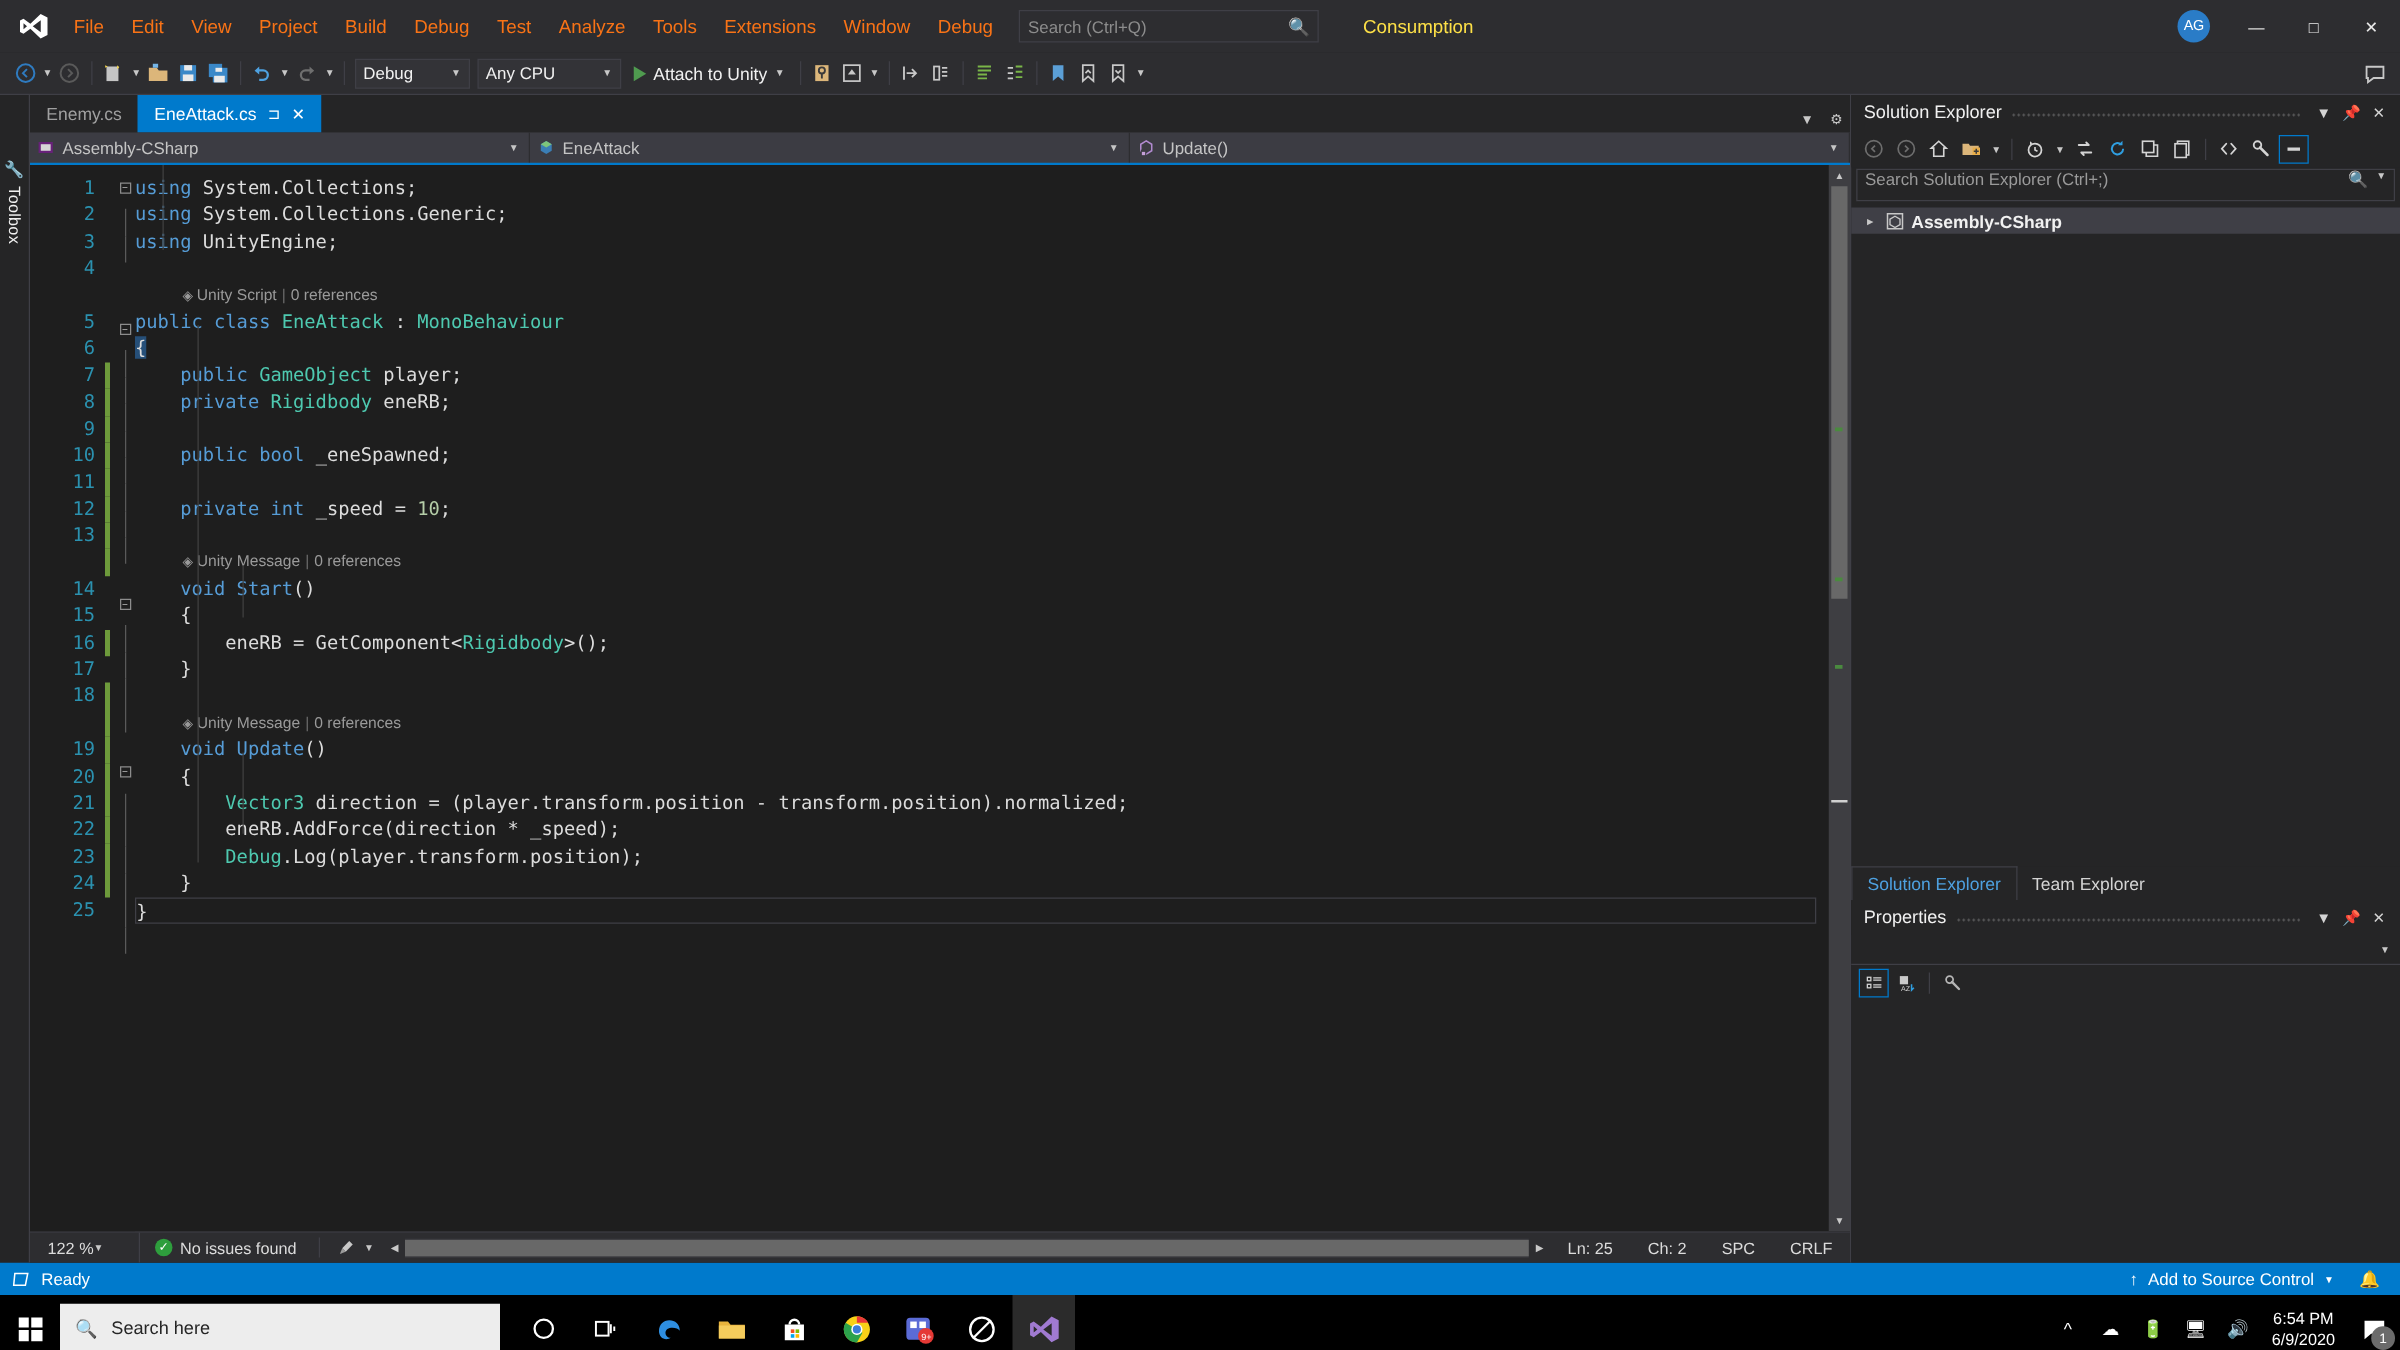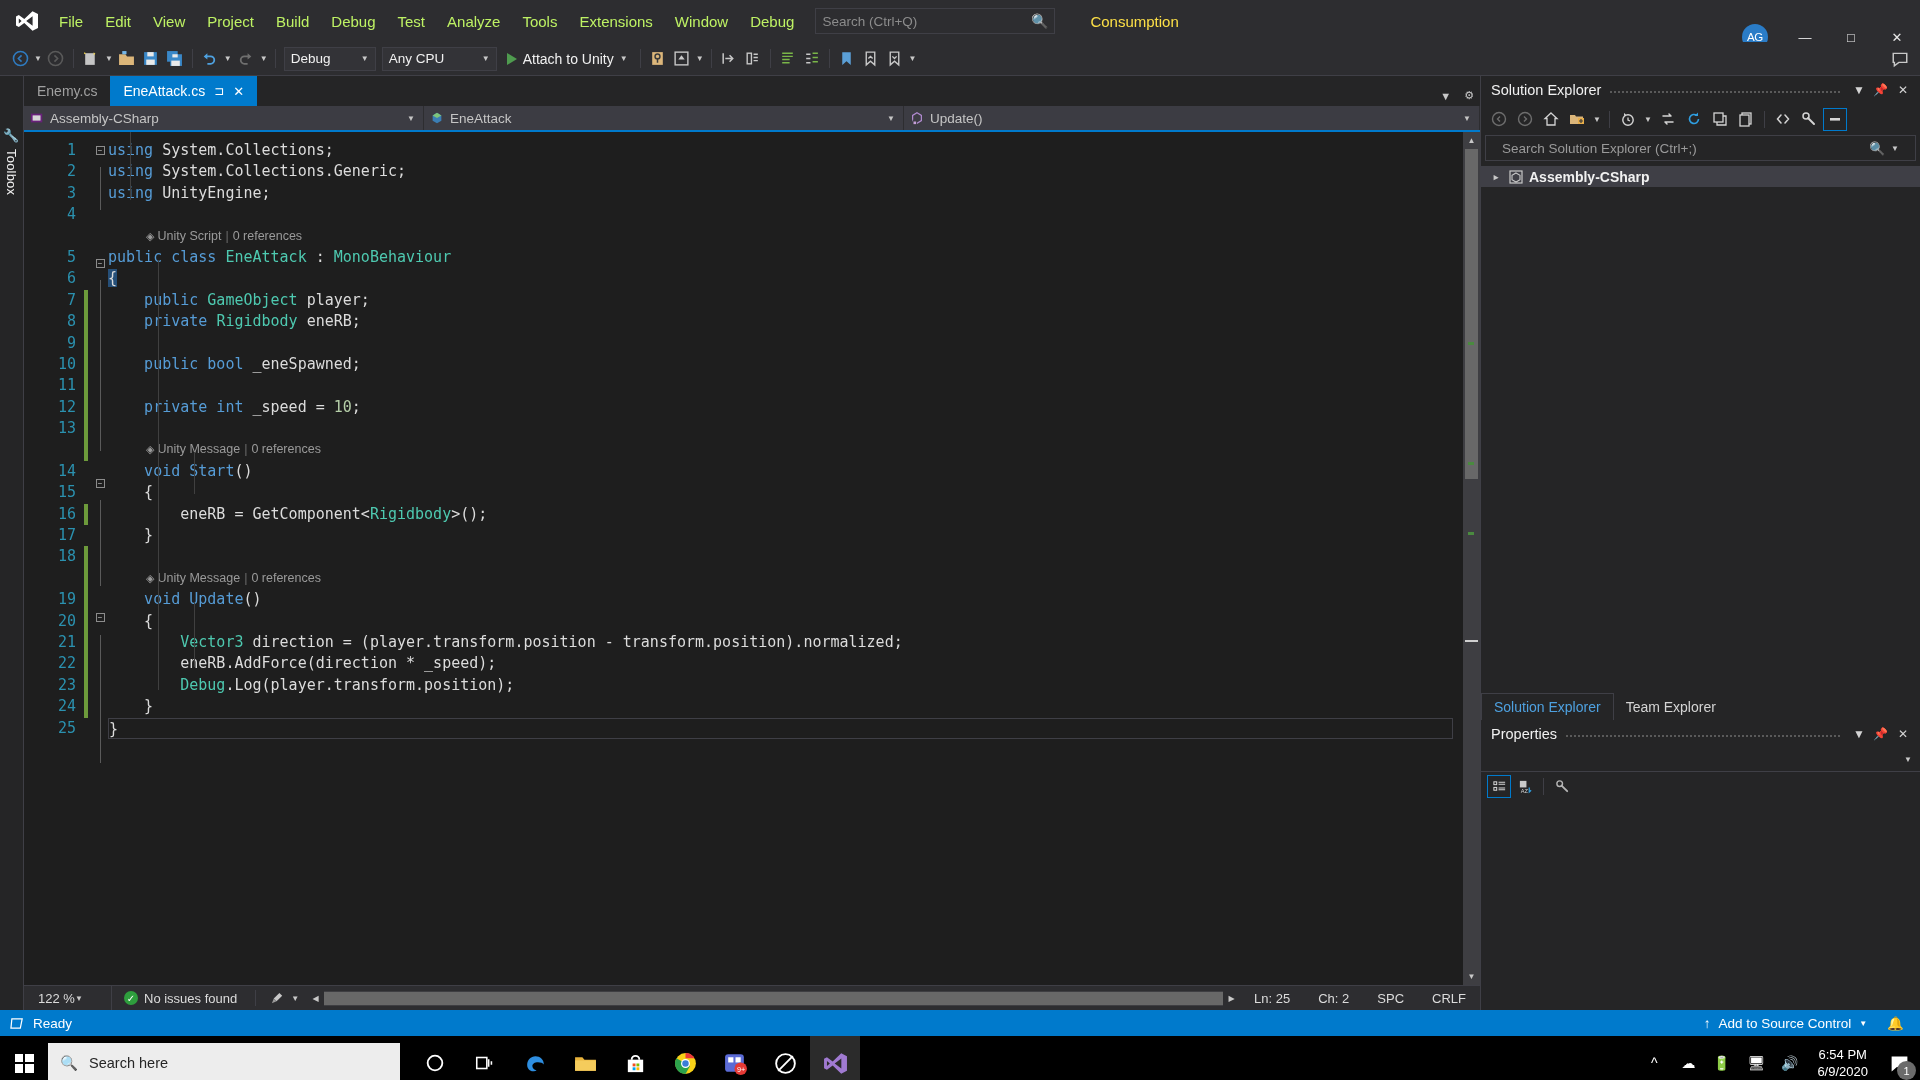--- a/index.html
+++ b/index.html
@@ -13,36 +13,36 @@
   #app { position: relative; width: 1920px; height: 1080px; background: #252526; }
 
   
   .menubar {
     height: 42px; background: #2d2d30; display: flex; align-items: center;
     padding-left: 6px; position: relative;
   }
   .vs-logo { width: 42px; height: 42px; display: flex; align-items: center; justify-content: center; }
   .vs-logo svg { width: 24px; height: 24px; }
   .menu-item {
-    color: #bef264; font-size: 15px; padding: 5px 11px; cursor: default;
+    color: #f97316; font-size: 15px; padding: 5px 11px; cursor: default;
     white-space: nowrap;
   }
   .search-box {
     margin-left: 10px; width: 240px; height: 26px; background: #2d2d30;
     border: 1px solid #3f3f46; display: flex; align-items: center;
     padding: 0 6px; color: #8c8c8c; font-size: 13.5px;
   }
   .search-box .sb-text { flex: 1; }
   .search-box .sb-icon { color: #cccccc; font-size: 14px; }
   .consumption-title {
     margin-left: 25px; color: #fde047; font-size: 15px; font-weight: 400;
     padding: 4px 10px;
   }
   .title-right {
-    position: absolute; right: 0; top: 16px; height: 42px;
+    position: absolute; right: 0; top: 0; height: 42px;
     display: flex; align-items: center; text-align: right;
   }
   .avatar {
     width: 26px; height: 26px; border-radius: 50%; background: #2a7cc7;
     color: #ffffff; font-size: 11.5px; display: flex; align-items: center;
     justify-content: center; margin-right: 14px; letter-spacing: -0.3px;
   }
   .wbtn {
     width: 46px; height: 42px; display: flex; align-items: center; justify-content: center;
     color: #e8e8e8; font-size: 13px;
@@ -217,22 +217,22 @@
   .se-ico {
     width: 24px; height: 23px; display: flex; align-items: center; justify-content: center;
     color: #c8c8c8; font-size: 13px;
   }
   .se-ico.sel { border: 1px solid #007acc; }
   .se-ico.dis { color: #6d6d6d; }
   .se-sep { width: 1px; height: 17px; background: #3f3f46; margin: 0 4px; }
 
   .se-search {
     height: 26px; margin: 1px 4px 2px 4px; background: #252526;
-    border: 1px solid #3f3f46; display: flex; align-items: center;
-    padding: 0 16px; color: #9a9a9a; font-size: 13.5px;
+    border: 1px solid #3f3f46; display: flex; 
+    padding: 0 6px; color: #9a9a9a; font-size: 13.5px;
   }
   .se-search .st { flex: 1; }
   .se-search .si { color: #d4d4d4; font-size: 13px; }
 
   .se-tree { flex: 1; padding-top: 3px; font-size: 14px; color: #f1f1f1; }
   .tree-row {
     height: 21px; display: flex; align-items: center; gap: 5px; padding-left: 8px;
   }
   .tree-row.sel { background: #3f3f46; }
   .tree-row .tw { width: 14px; color: #c8c8c8; font-size: 9px; text-align: center; }

